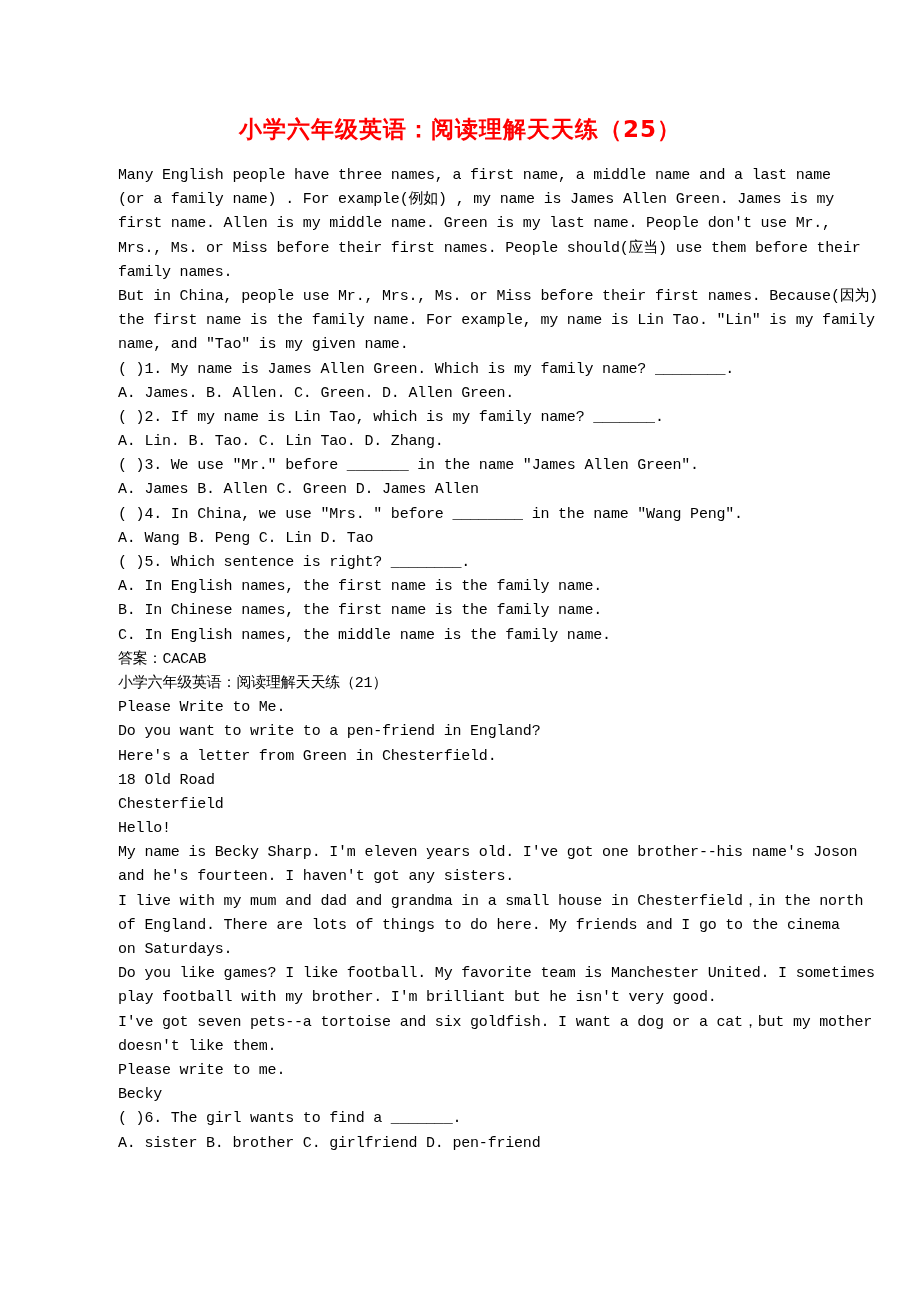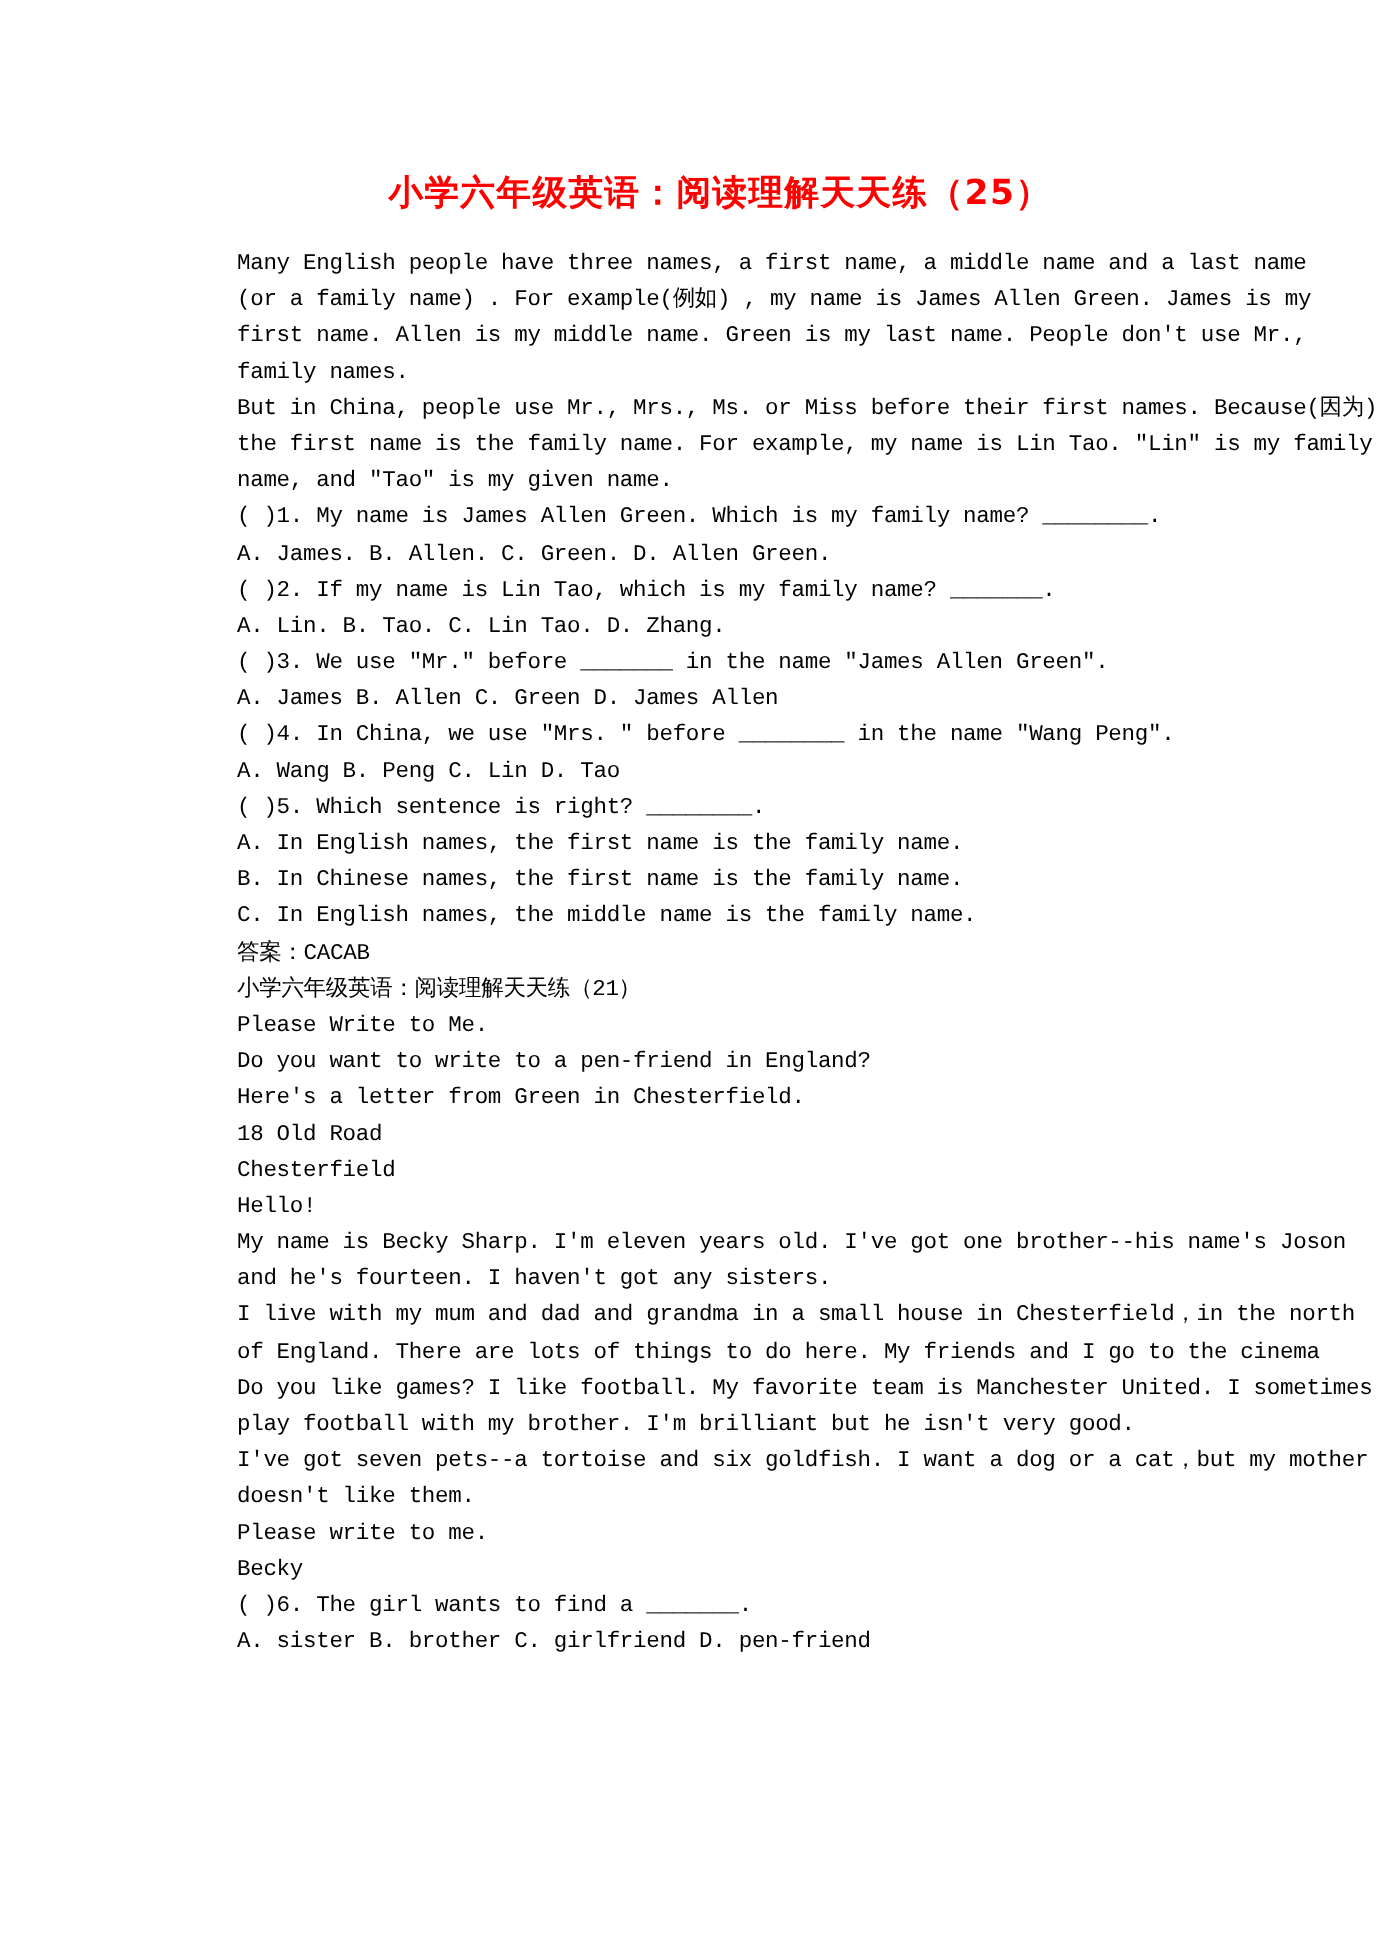--- a/index.html
+++ b/index.html
@@ -12,21 +12,20 @@
     background: #ffffff;
     overflow: hidden;
     color: #000000;
     font-family: "Liberation Mono", "DejaVu Sans Mono", monospace;
   }
   .page {
     width: 920px;
     height: 1302px;
     background: #ffffff;
     box-sizing: border-box;
-    padding-left: 40px;
   }
   .doc-title {
     margin: 0;
     padding-top: 110px;
     text-align: center;
     color: #ff0000;
     font-size: 23px;
     font-weight: bold;
     line-height: 38px;
     font-family: "DejaVu Sans", "Liberation Sans", sans-serif;
@@ -47,20 +46,21 @@
 </style>
 </head>
 <body>
 
 <div class="page">
   <h1 class="doc-title">小学六年级英语：阅读理解天天练（25）</h1>
   <div class="doc-body">
     <div class="line">Many English people have three names, a first name, a middle name and a last name</div>
     <div class="line">(or a family name) . For example(例如) , my name is James Allen Green. James is my</div>
     <div class="line">first name. Allen is my middle name. Green is my last name. People don't use Mr.,</div>
+    <div class="line">Mrs., Ms. or Miss before their first names. People should(应当) use them before their</div>
     <div class="line">family names.</div>
     <div class="line">But in China, people use Mr., Mrs., Ms. or Miss before their first names. Because(因为)</div>
     <div class="line">the first name is the family name. For example, my name is Lin Tao. ″Lin″ is my family</div>
     <div class="line">name, and ″Tao″ is my given name.</div>
     <div class="line">( )1. My name is James Allen Green. Which is my family name? ________.</div>
     <div class="line">A. James. B. Allen. C. Green. D. Allen Green.</div>
     <div class="line">( )2. If my name is Lin Tao, which is my family name? _______.</div>
     <div class="line">A. Lin. B. Tao. C. Lin Tao. D. Zhang.</div>
     <div class="line">( )3. We use ″Mr.″ before _______ in the name ″James Allen Green″.</div>
     <div class="line">A. James B. Allen C. Green D. James Allen</div>
@@ -75,20 +75,21 @@
     <div class="line">Please Write to Me.</div>
     <div class="line">Do you want to write to a pen-friend in England?</div>
     <div class="line">Here's a letter from Green in Chesterfield.</div>
     <div class="line">18 Old Road</div>
     <div class="line">Chesterfield</div>
     <div class="line">Hello!</div>
     <div class="line">My name is Becky Sharp. I'm eleven years old. I've got one brother--his name's Joson</div>
     <div class="line">and he's fourteen. I haven't got any sisters.</div>
     <div class="line">I live with my mum and dad and grandma in a small house in Chesterfield，in the north</div>
     <div class="line">of England. There are lots of things to do here. My friends and I go to the cinema</div>
+    <div class="line">on Saturdays.</div>
     <div class="line">Do you like games? I like football. My favorite team is Manchester United. I sometimes</div>
     <div class="line">play football with my brother. I'm brilliant but he isn't very good.</div>
     <div class="line">I've got seven pets--a tortoise and six goldfish. I want a dog or a cat，but my mother</div>
     <div class="line">doesn't like them.</div>
     <div class="line">Please write to me.</div>
     <div class="line">Becky</div>
     <div class="line">( )6. The girl wants to find a _______.</div>
     <div class="line">A. sister B. brother C. girlfriend D. pen-friend</div>
   </div>
 </div>

